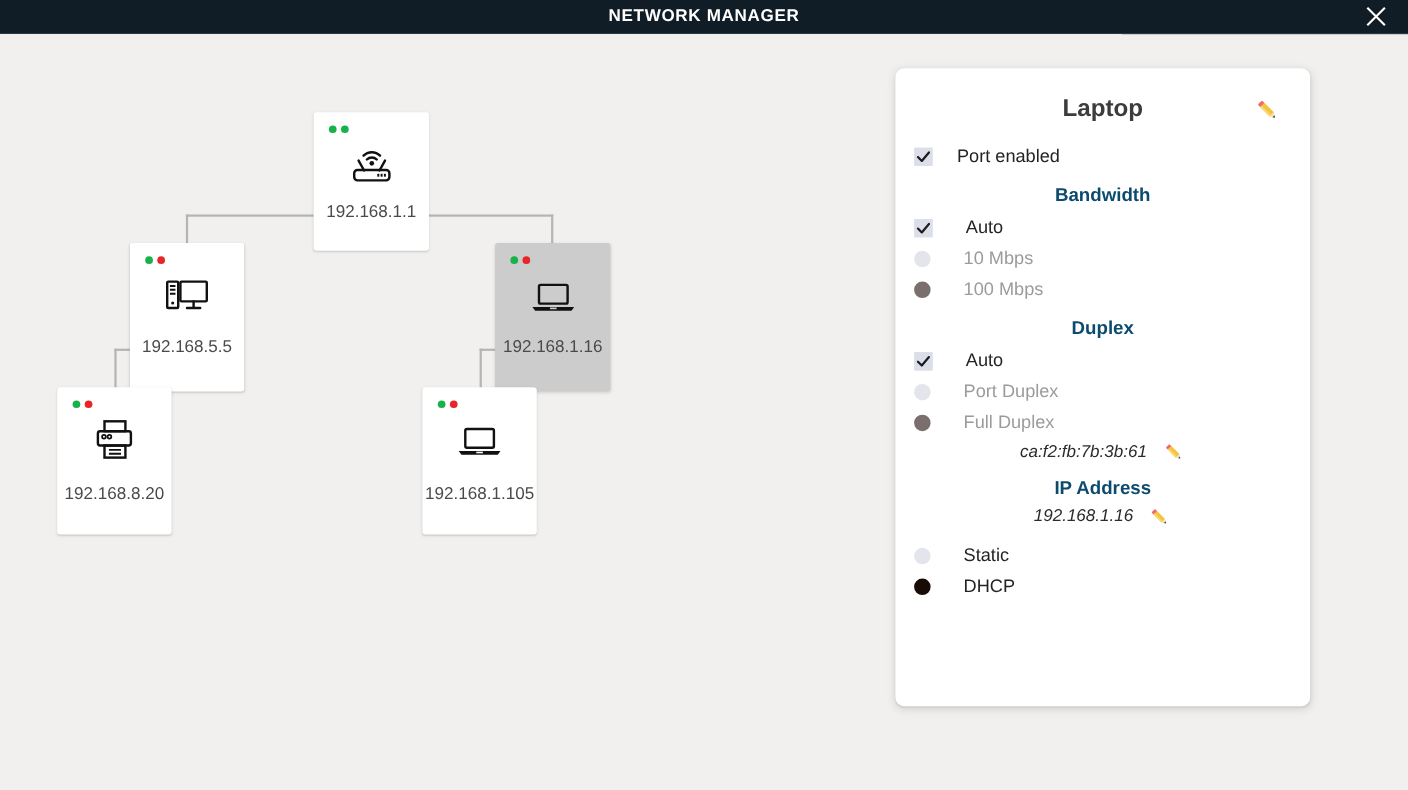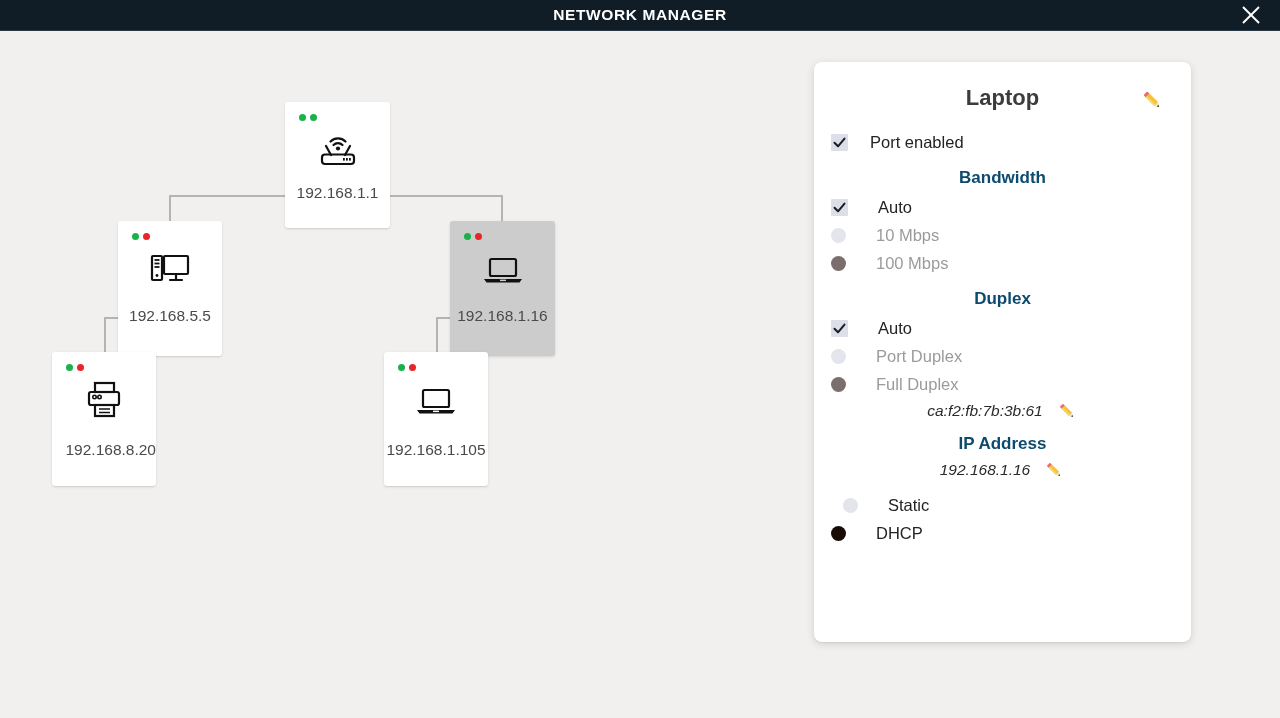--- a/index.html
+++ b/index.html
@@ -86,21 +86,21 @@
   }
 
   
   #node-router   { left: 285px; top: 71px;  width: 105px; height: 126px; }
   #node-router   .node-label { bottom: 26px; }
   #node-pc       { left: 118px; top: 190px; width: 104px; height: 135px; }
   #node-pc       .node-label { bottom: 31px; }
   #node-laptop16 { left: 450px; top: 190px; width: 105px; height: 135px; }
   #node-laptop16 .node-label { bottom: 31px; }
   #node-printer  { left: 52px;  top: 321px; width: 104px; height: 134px; }
-  #node-printer  .node-label { bottom: 27px; text-align: right; }
+  #node-printer  .node-label { bottom: 27px; }
   #node-laptop105{ left: 384px; top: 321px; width: 104px; height: 134px; }
   #node-laptop105 .node-label { bottom: 27px; }
 
   
   .link { position: absolute; background: #b4b4b4; }
   .link-v { width: 2px; }
   .link-h { height: 2px; }
 
   
   .panel {
@@ -134,21 +134,21 @@
     right: 26px; top: 25px;
   }
 
   .row {
     display: flex;
     align-items: center;
     padding-left: 17px;
     height: 28px;
     margin-top: 0;
   }
-  .row.spaced { margin-top: 4px; margin-left: 12px; }
+  .row.spaced { margin-top: 4px; }
 
   .checkbox {
     width: 17px; height: 17px;
     background: #dcdfea;
     border-radius: 1px;
     position: relative;
     flex: 0 0 auto;
     cursor: pointer;
   }
   .checkbox svg { position: absolute; left: 1px; top: 1px; }

